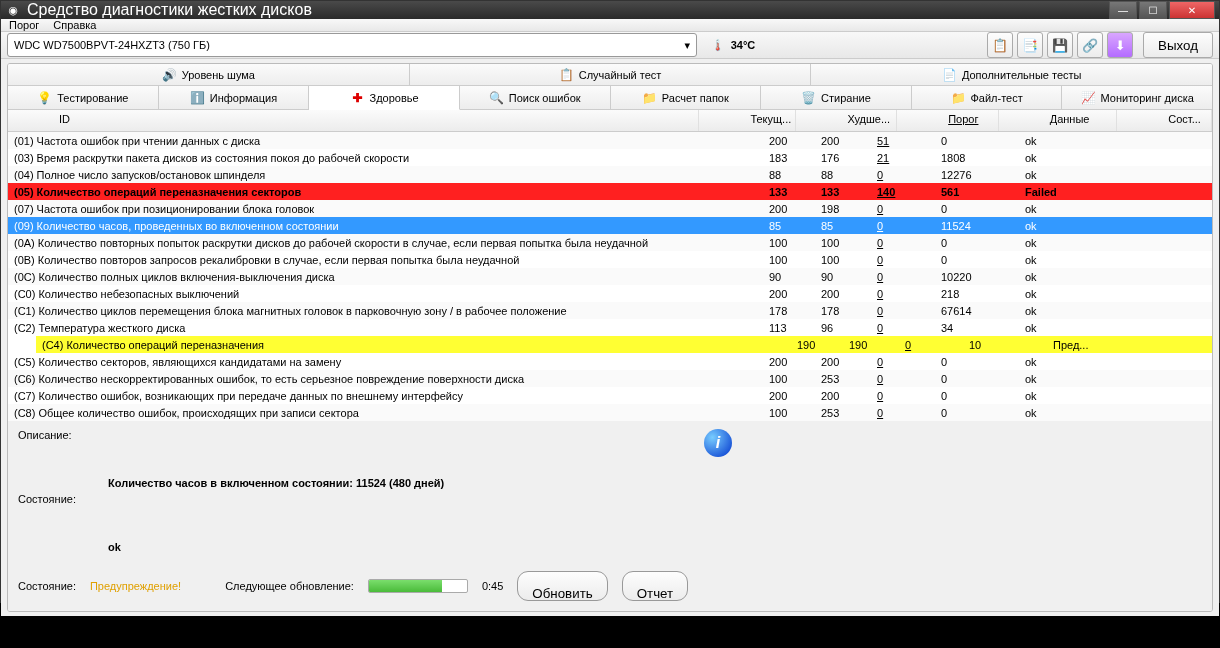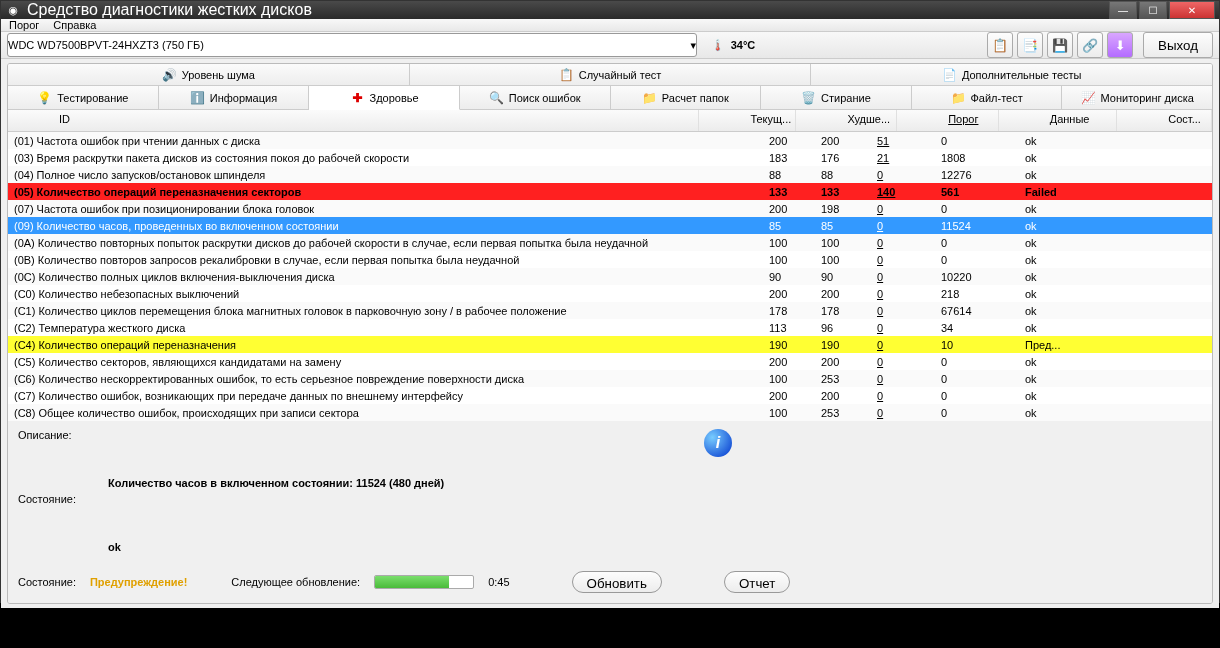--- a/index.html
+++ b/index.html
@@ -9,21 +9,21 @@
 .titlebar-icon { width: 16px; height: 16px; margin-right: 6px; display: inline-flex; align-items: center; justify-content: center; }
 .titlebar-title { flex: 1; font-size: 16px; }
 .titlebar-controls { display: flex; gap: 2px; }
 .tbtn { width: 28px; height: 18px; border: 1px solid #555; display: flex; align-items: center; justify-content: center; font-size: 10px; cursor: pointer; }
 .tbtn.min { background: linear-gradient(to bottom,#777,#555); color:#fff; }
 .tbtn.max { background: linear-gradient(to bottom,#777,#555); color:#fff; }
 .tbtn.close { background: linear-gradient(to bottom,#e66,#c33); color:#fff; width: 46px; }
 .menubar { height: 22px; background: linear-gradient(to bottom,#f8f8f8,#e8e8e8); display: flex; align-items: center; padding: 0 8px; gap: 14px; border-bottom: 1px solid #ccc; }
 .menubar span { cursor: pointer; }
 .toolbar { height: 38px; background: linear-gradient(to bottom,#f8f8f8,#e8e8e8); display: flex; align-items: center; padding: 0 6px; border-bottom: 1px solid #ccc; gap: 6px; }
-.disk-select { height: 24px; flex: 0 0 690px; border: 1px solid #999; border-radius: 3px; background: #fff; display: flex; align-items: center; padding: 0 0; justify-content: space-between; cursor: pointer; }
+.disk-select { height: 24px; flex: 0 0 690px; border: 1px solid #999; border-radius: 3px; background: #fff; display: flex; align-items: center; padding: 0 6px; justify-content: space-between; cursor: pointer; }
 .temp { display: flex; align-items: center; gap: 6px; padding: 0 8px; }
 .tool-icons { margin-left: auto; display: flex; gap: 4px; }
 .tb-icon { width: 26px; height: 26px; border: 1px solid #aaa; border-radius: 3px; background: linear-gradient(to bottom,#fdfdfd,#ececec); display: flex; align-items: center; justify-content: center; cursor: pointer; font-size: 13px; }
 .btn-exit { height: 26px; padding: 0 14px; border: 1px solid #aaa; border-radius: 3px; background: linear-gradient(to bottom,#fdfdfd,#ececec); cursor: pointer; margin-left: 6px; }
 .content { flex: 1; padding: 4px 6px; display: flex; flex-direction: column; background: #f0f0f0; }
 .panel { border: 1px solid #bbb; border-radius: 3px; background: #fff; flex: 1; display: flex; flex-direction: column; overflow: hidden; }
 .tab-row { height: 22px; display: flex; border-bottom: 1px solid #ccc; }
 .tab-row2 { height: 24px; display: flex; border-bottom: 1px solid #ccc; }
 .tab { flex: 1; display: flex; align-items: center; justify-content: center; gap: 4px; border-right: 1px solid #ccc; background: linear-gradient(to bottom,#fbfbfb,#ededed); cursor: pointer; }
 .tab:last-child { border-right: none; }
@@ -36,33 +36,33 @@
 .tr:nth-child(odd) { background: #fafafa; }
 .td { padding: 0 6px; white-space: nowrap; overflow: hidden; text-overflow: ellipsis; }
 .c0 { width: 755px; }
 .c1 { width: 52px; }
 .c2 { width: 56px; }
 .c3 { width: 64px; text-decoration: underline; }
 .c4 { width: 84px; }
 .c5 { width: 56px; }
 .row-failed { background: #ff2020 !important; font-weight: bold; }
 .row-selected { background: #3399ff !important; color: #fff; }
-.row-warning { background: #ffff33 !important; }
+.row-warning { background: #ffff33 !important; margin-left: 28px; }
 .footer { padding: 8px 10px 10px 10px; background: #f0f0f0; }
 .footer-top { display: flex; align-items: flex-start; gap: 32px; }
 .footer-labels { display: flex; flex-direction: column; gap: 4px; }
 .footer-row { display: flex; gap: 16px; }
 .footer-row .lbl { width: 74px; }
 .footer-row .val { font-weight: bold; margin-top: 48px; }
 .info-icon { margin-left: auto; width: 28px; height: 28px; border-radius: 50%; background: radial-gradient(circle at 30% 30%, #7cf, #03c); color: #fff; display: flex; align-items: center; justify-content: center; font-weight: bold; font-size: 16px; font-style: italic; margin-right: 470px; }
 .footer-bottom { display: flex; align-items: center; gap: 14px; margin-top: 18px; }
-.warning-text { color: #e0a000; font-weight: bold; }
+.warning-text { color: #e0a000; font-weight: normal; }
 .progress { width: 100px; height: 14px; border: 1px solid #aaa; background: #fff; border-radius: 2px; overflow: hidden; }
 .progress-bar { height: 100%; width: 75%; background: linear-gradient(to bottom,#7ade6c,#4abb3a); }
-.btn { height: 22px; padding: 4px 14px; border: 1px solid #999; border-radius: 11px; background: linear-gradient(to bottom,#fdfdfd,#ececec); cursor: pointer; margin-left: 48px; }
+.btn { height: 22px; padding: 14px 14px; border: 1px solid #999; border-radius: 11px; background: linear-gradient(to bottom,#fdfdfd,#ececec); cursor: pointer; }
 </style>
 </head>
 <body>
 
 <div class="window">
   <div class="titlebar">
     <span class="titlebar-icon">◉</span>
     <span class="titlebar-title">Средство диагностики жестких дисков</span>
     <div class="titlebar-controls">
       <div class="tbtn min">—</div>

